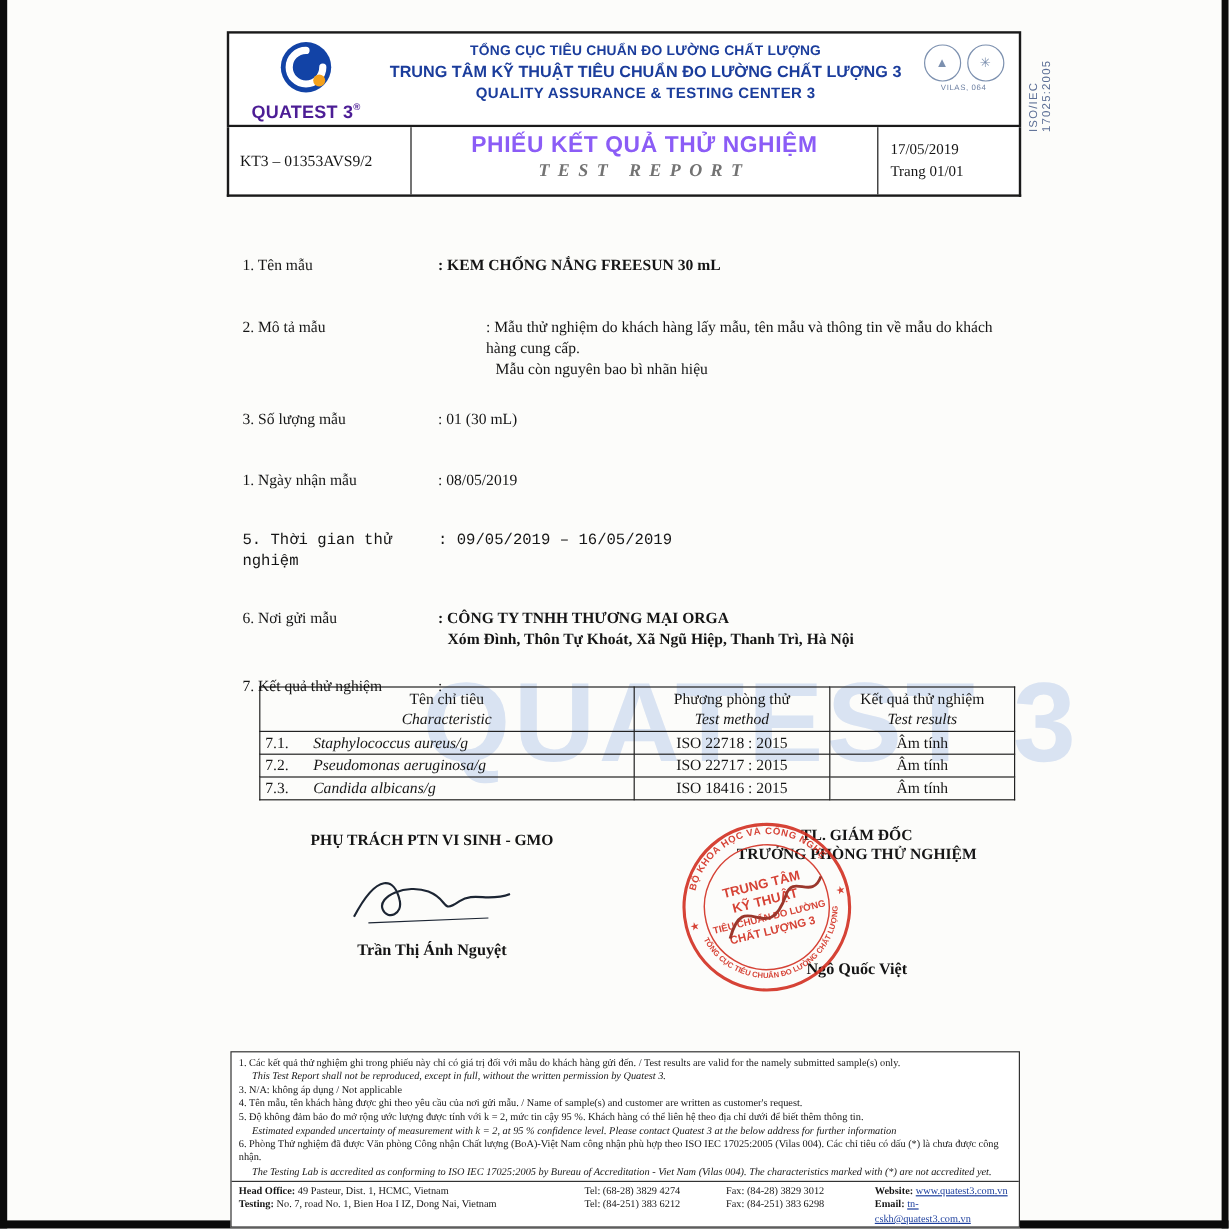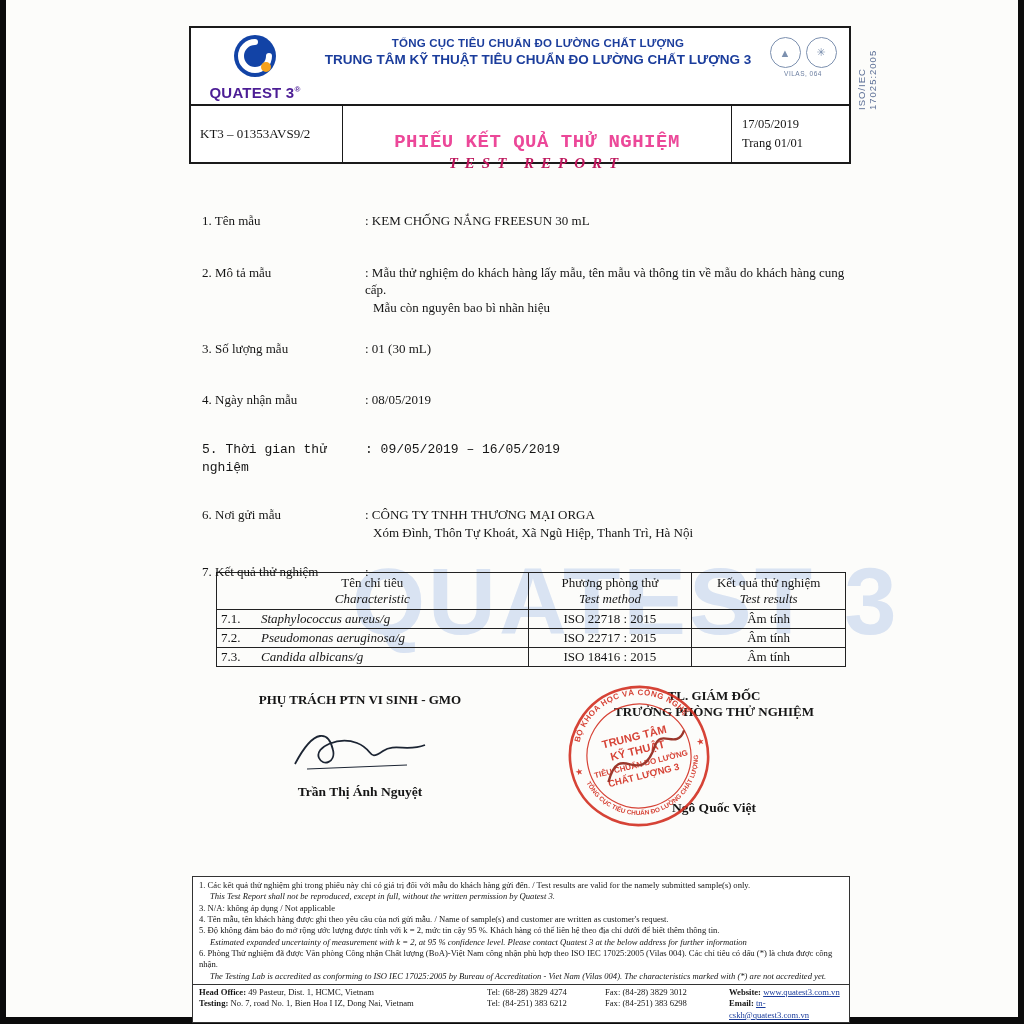--- a/index.html
+++ b/index.html
@@ -34,37 +34,37 @@
   .iso-vert { position:absolute; left:856px; top:26px; height:84px; writing-mode:vertical-rl;
               transform:rotate(180deg); font-size:9.5px; color:#5c6f96; letter-spacing:1px;
               font-family:"Liberation Sans", sans-serif; }
 
   
   .tbar { position:absolute; left:189px; top:106px; width:662px; height:58px;
           border:2px solid #1a1a1a; border-top:0; display:flex; background:#fff; }
   .t-ref { width:152px; border-right:1.5px solid #1a1a1a; display:flex; align-items:center;
            padding-left:9px; font-size:13px; }
   .t-mid { flex:1; text-align:center; padding-top:5px; }
-  .title-vi { font-family:Liberation Mono, monospace; font-weight:bold; font-size:19px;
-              color:#ec4899; letter-spacing:0.5px;margin-top:20px; }
-  .title-en { font-weight:bold; font-style:italic; font-size:15px; color:#be185d;
+  .title-vi { font-family:Liberation Sans, sans-serif; font-weight:bold; font-size:19px;
+              color:#8b5cf6; letter-spacing:0.5px; }
+  .title-en { font-weight:bold; font-style:italic; font-size:15px; color:#737373;
               letter-spacing:7px; margin-top:2px; }
   .t-date { width:118px; border-left:1.5px solid #1a1a1a; padding:9px 0 0 10px;
             font-size:12.5px; line-height:1.5; }
 
   
   .fields { position:absolute; left:202px; top:212px; width:648px; font-size:13px;
             line-height:1.35; z-index:2; }
   .field { display:flex; }
   .flabel { width:163px; flex-shrink:0; }
   .fvalue { flex:1; }
   .cont { padding-left:8px; }
-  .b { font-weight:normal; }
+  .b { font-weight:bold; }
   .mb34{margin-bottom:34px;} .mb33{margin-bottom:33px;} .mb30{margin-bottom:30px;font-family:Liberation Mono, monospace;}
-  .mb24{margin-bottom:24px;} .mb22{margin-bottom:22px;}
+  .mb24{margin-bottom:24px;gap:40px;} .mb22{margin-bottom:22px;}
 
   
   .watermark { position:absolute; left:352px; top:548px; font-family:"Liberation Sans", sans-serif;
                font-weight:bold; font-size:94px; letter-spacing:3px; color:rgba(124,163,224,0.28);
                z-index:0; white-space:nowrap; }
 
   
   .rtable { position:absolute; left:216px; top:572px; width:630px; border-collapse:collapse;
             font-size:13px; z-index:1; background:transparent; }
   .rtable th, .rtable td { border:1.5px solid #222; padding:1px 4px; background:transparent; }
@@ -118,20 +118,21 @@
           <circle cx="23" cy="23" r="21" fill="#1243a6"></circle>
           <path d="M23 9 a14 14 0 1 0 14 14" fill="none" stroke="#ffffff" stroke-width="6" stroke-linecap="round"></path>
           <circle cx="34" cy="34" r="5" fill="#f4a11c"></circle>
         </svg>
       </span>
       <div class="logo-text"><span>QUATEST 3</span><sup>®</sup></div>
     </div>
     <div class="hdr-center">
       <div class="org1">TỔNG CỤC TIÊU CHUẨN ĐO LƯỜNG CHẤT LƯỢNG</div>
       <div class="org2">TRUNG TÂM KỸ THUẬT TIÊU CHUẨN ĐO LƯỜNG CHẤT LƯỢNG 3</div>
+      <div class="org3">QUALITY ASSURANCE &amp; TESTING CENTER 3</div>
     </div>
     <div class="hdr-seals">
       <div class="seal-row">
         <div class="seal">▲</div>
         <div class="seal">✳</div>
       </div>
       <div class="seal-caption">VILAS, 064</div>
     </div>
   </div>
   <div class="iso-vert">ISO/IEC 17025:2005</div>
@@ -158,21 +159,21 @@
       <div class="fvalue">
         <div>: Mẫu thử nghiệm do khách hàng lấy mẫu, tên mẫu và thông tin về mẫu do khách hàng cung cấp.</div>
         <div class="cont">Mẫu còn nguyên bao bì nhãn hiệu</div>
       </div>
     </div>
     <div class="field mb33">
       <div class="flabel">3. Số lượng mẫu</div>
       <div class="fvalue">: 01 (30 mL)</div>
     </div>
     <div class="field mb33">
-      <div class="flabel">4. Ngày nhận mẫu</div>
+      <div class="flabel">1. Ngày nhận mẫu</div>
       <div class="fvalue">: 08/05/2019</div>
     </div>
     <div class="field mb30">
       <div class="flabel">5. Thời gian thử nghiệm</div>
       <div class="fvalue">: 09/05/2019 – 16/05/2019</div>
     </div>
     <div class="field mb22">
       <div class="flabel">6. Nơi gửi mẫu</div>
       <div class="fvalue b">
         <div>: CÔNG TY TNHH THƯƠNG MẠI ORGA</div>

